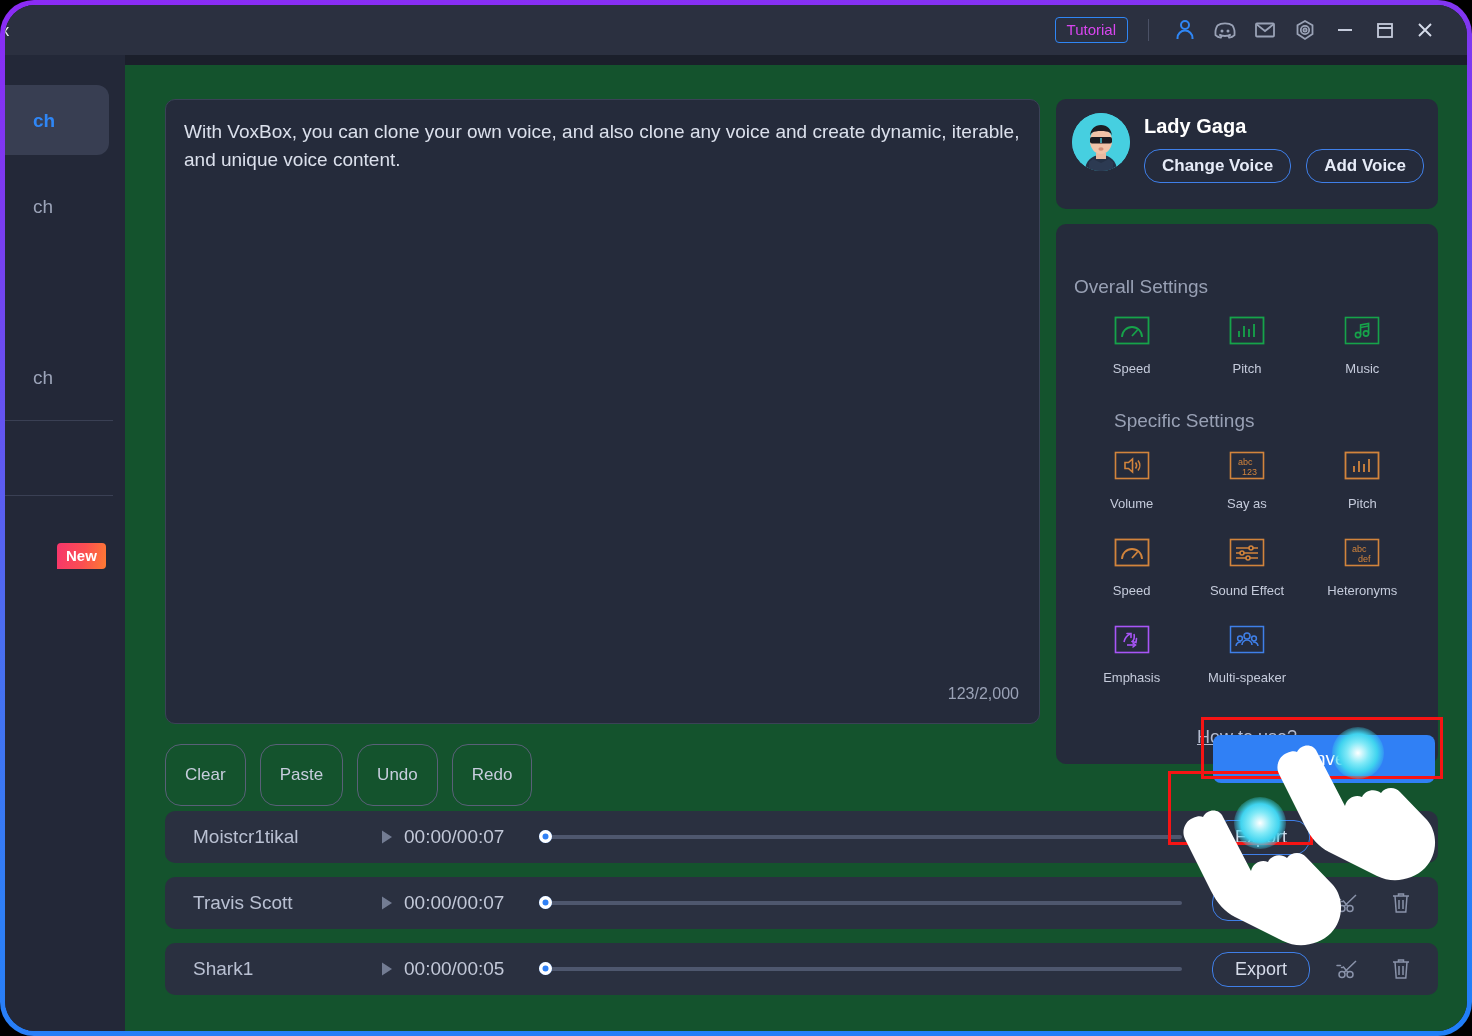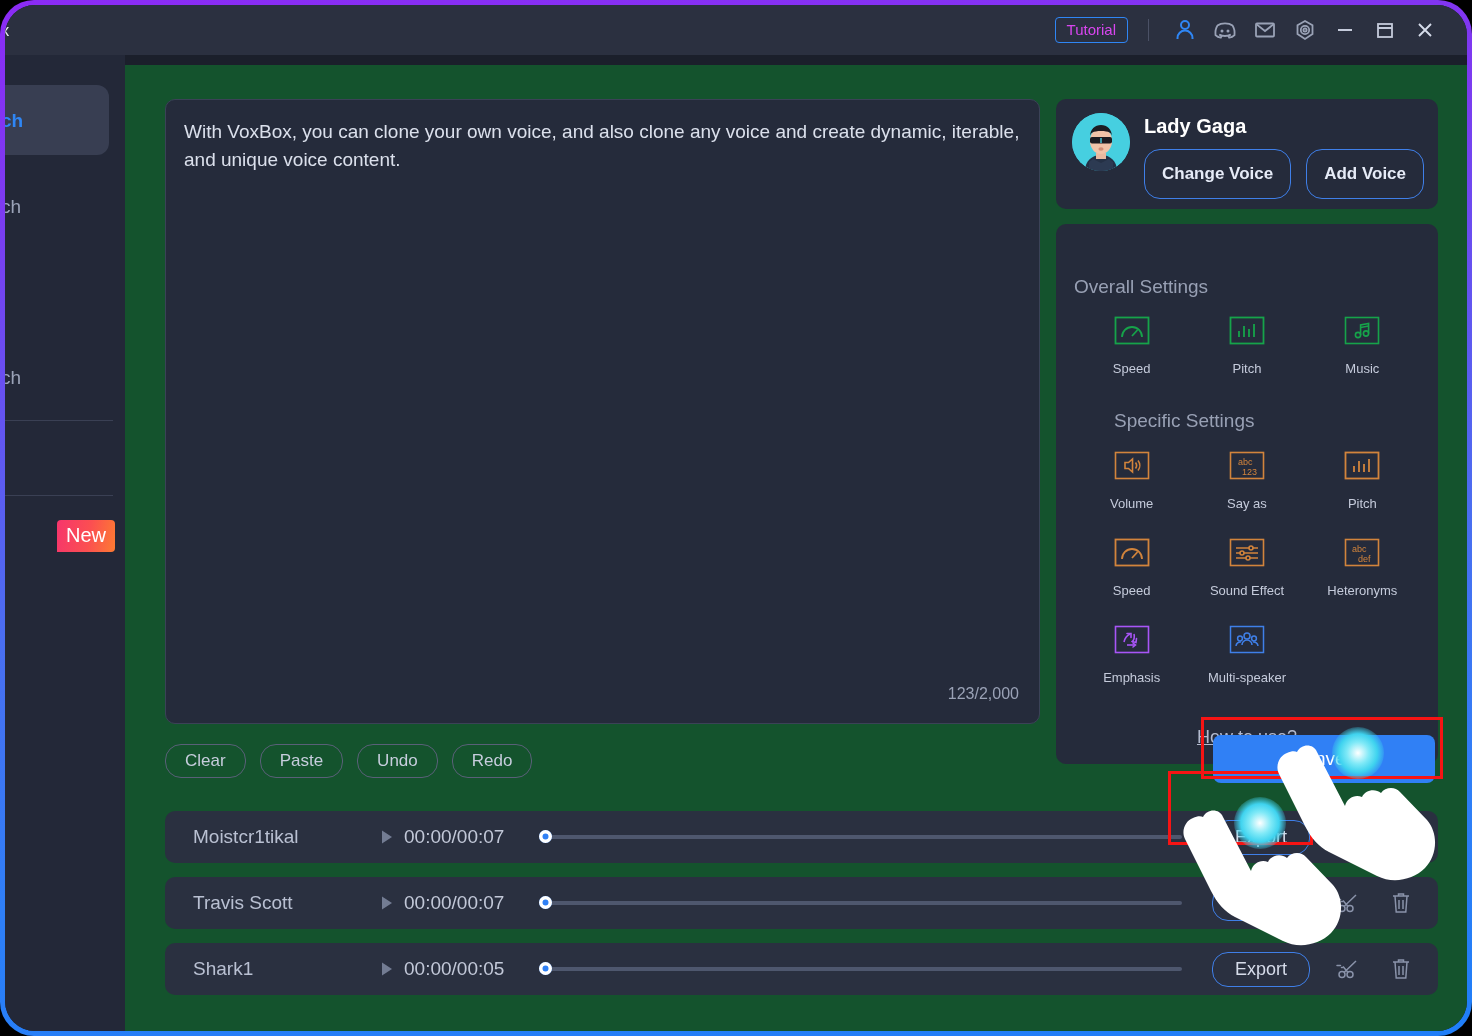--- a/index.html
+++ b/index.html
@@ -61,34 +61,34 @@
     width: 120px; height: calc(100% - 50px);
     background: #232838;
   }
   #sidebar-active {
     position: absolute; left: -92px; top: 30px;
     width: 196px; height: 70px;
     background: #383e52; border-radius: 12px;
   }
   .sb-frag {
     position: absolute;
-    color: #9ba3b8; font-size: 19px; white-space: nowrap;
+    color: #9ba3b8; font-size: 19px; white-space: nowrap; padding-left: 32px;
   }
   #sb-frag-active { color: #2f86f5; font-weight: bold; left: -4px; top: 55px; }
   #sb-frag-2 { left: -4px; top: 141px; }
   #sb-frag-3 { left: -4px; top: 312px; }
   .sb-divider {
     position: absolute; left: -10px; width: 118px; height: 1px; background: #3a4054;
   }
   #sb-div-1 { top: 365px; }
   #sb-div-2 { top: 440px; }
   #new-badge {
-    position: absolute; left: 52px; top: 465px;
+    position: absolute; left: 52px; top: 488px;
     background: linear-gradient(100deg, #f6356c 0%, #fb4f51 55%, #fd7b32 100%);
-    color: #ffffff; font-size: 20px; font-weight: normal;
+    color: #ffffff; font-size: 15px; font-weight: bold;
     padding: 4px 9px 5px 9px;
     border-radius: 4px 4px 4px 0;
   }
 
   
   #content {
     position: absolute; left: 120px; top: 60px;
     width: calc(100% - 120px); height: calc(100% - 50px);
     background: #14532d;
   }
@@ -111,21 +111,21 @@
 
   
   #edit-actions {
     position: absolute; left: 40px; top: 679px;
     display: flex; gap: 14px;
   }
   .pill-btn {
     border: 1px solid #596078; border-radius: 16px;
     background: transparent; color: #c7cddd;
     font-size: 17px; font-family: inherit;
-    padding: 6px 19px; cursor: pointer;
+    padding: 20px 19px; cursor: pointer;
   }
 
   
   #voice-card {
     position: absolute; left: 931px; top: 34px;
     width: 382px; height: 110px;
     background: #252b3b; border-radius: 10px;
   }
   #avatar {
     position: absolute; left: 16px; top: 14px;
@@ -137,21 +137,21 @@
     color: #ffffff; font-size: 20px; font-weight: bold;
   }
   #voice-btns {
     position: absolute; left: 88px; top: 50px;
     display: flex; gap: 15px;
   }
   .voice-btn {
     border: 1px solid #3f7fe8; border-radius: 16px;
     background: transparent; color: #e6ebf7;
     font-size: 17px; font-weight: bold; font-family: inherit;
-    padding: 14px 17px; cursor: pointer; white-space: nowrap;
+    padding: 6px 17px; cursor: pointer; white-space: nowrap;
   }
 
   
   #settings-card {
     position: absolute; left: 931px; top: 159px;
     width: 382px; height: 540px;
     background: #252b3b; border-radius: 10px;
   }
   .settings-heading {
     position: absolute; left: 18px;

